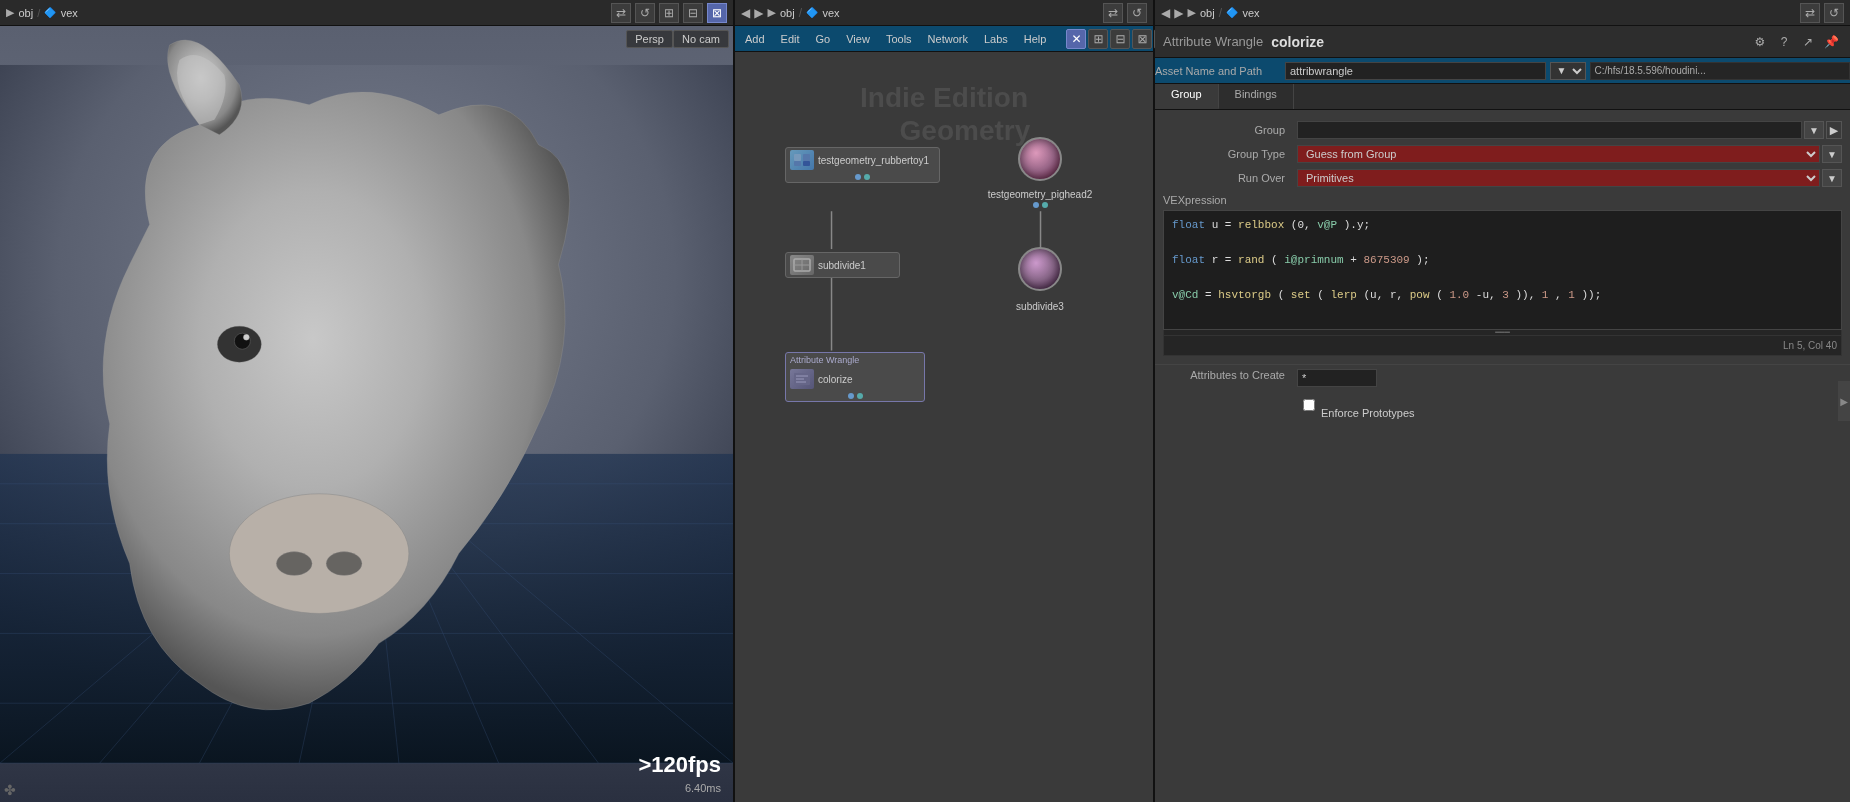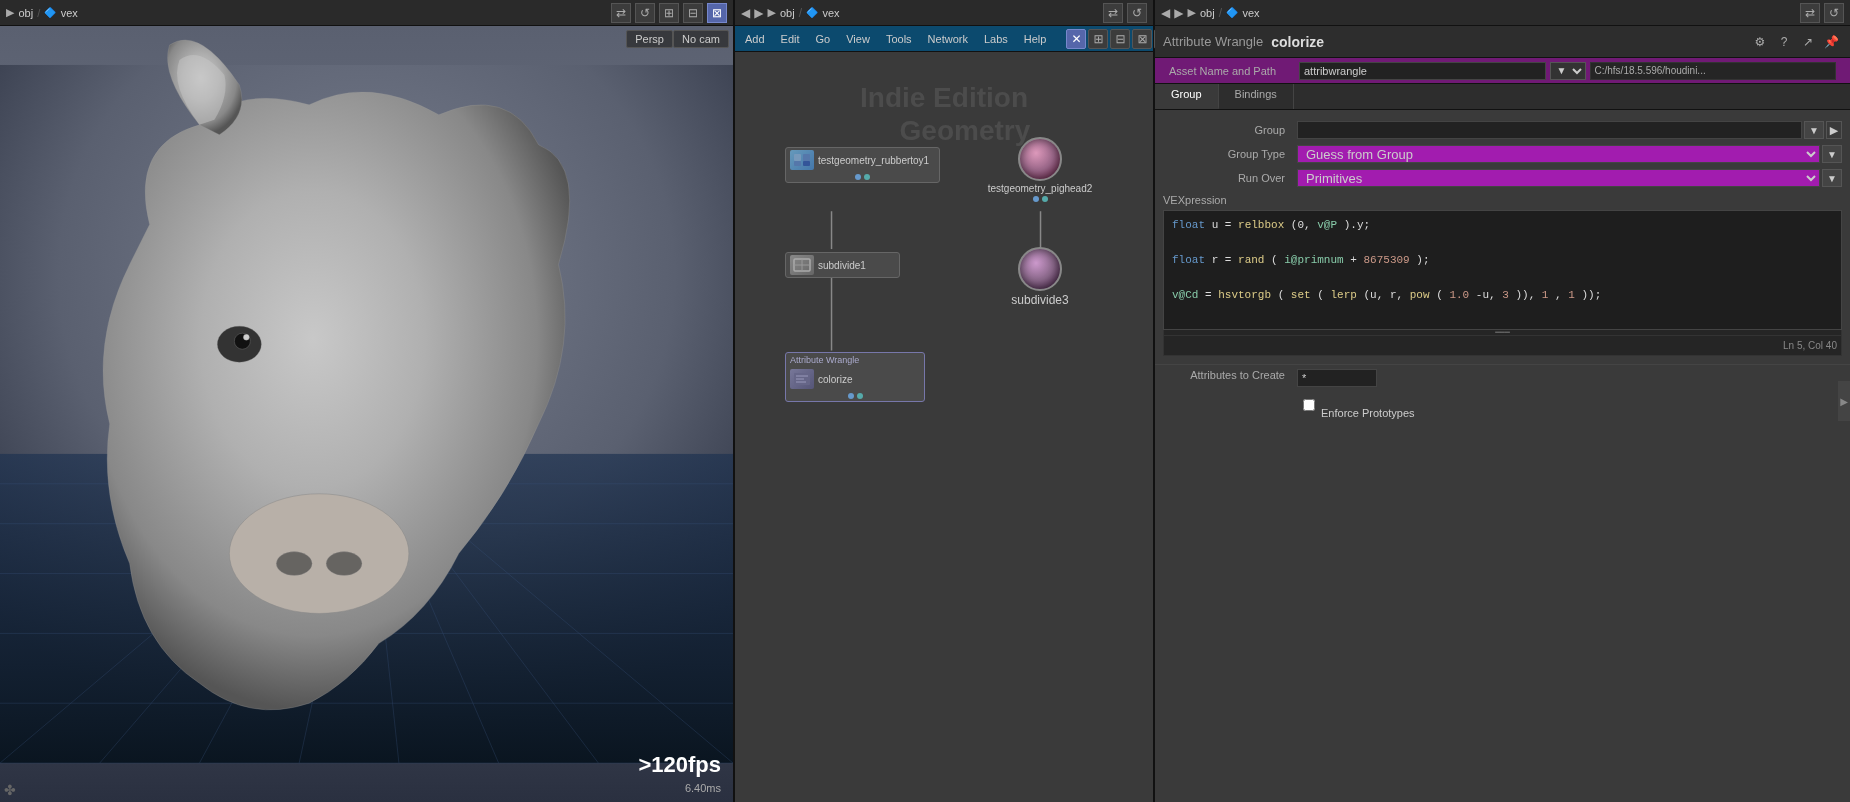--- a/index.html
+++ b/index.html
@@ -277,23 +277,23 @@
       cursor: pointer;
       color: #aaa;
       font-size: 12px;
     }
 
     
     .prop-asset-row {
       display: flex;
       align-items: center;
       height: 26px;
-      background: #701a75;
+      background: #0c4a6e;
       border-bottom: 1px solid #111;
-      padding: 0 14px;
+      padding: 0 0;
       flex-shrink: 0;
     }
     .prop-asset-label {
       font-size: 11px;
       color: #aaa;
       width: 130px;
     }
     .prop-asset-value-container {
       flex: 1;
       display: flex;
@@ -383,24 +383,24 @@
       height: 18px;
     }
     .param-dropdown-container {
       flex: 1;
       display: flex;
       align-items: center;
       gap: 2px;
     }
     .param-dropdown {
       flex: 1;
-      background: #a21caf;
+      background: #7f1d1d;
       border: 1px solid #444;
       color: #ccc;
-      font-size: 13px;
+      font-size: 11px;
       height: 18px;
       padding: 0 4px;
     }
     .param-dropdown-btn {
       background: #444;
       border: 1px solid #555;
       color: #ccc;
       font-size: 10px;
       height: 18px;
       padding: 0 4px;
@@ -704,21 +704,21 @@
           </div>
         </div>
         <div class="node-dots">
           <div class="node-dot blue"></div>
           <div class="node-dot teal"></div>
         </div>
       </div>
 
       <div style="position:absolute;left:255px;top:85px;width:100px;display:flex;flex-direction:column;align-items:center;">
         <div style="width:44px;height:44px;background:radial-gradient(circle at 40% 35%, #dd99bb 0%, #996688 50%, #551133 100%);border-radius:50%;border:2px solid #888;cursor:pointer;box-shadow:inset 0 0 10px rgba(0,0,0,0.5);"></div>
-        <div style="font-size:10px;color:#ccc;margin-top:2px;text-align:center;">testgeometry_pighead2</div>
+        <div style="font-size:10px;color:#ccc;margin-top:8px;text-align:center;">testgeometry_pighead2</div>
         <div style="display:flex;gap:3px;margin-top:2px;">
           <div class="node-dot blue"></div>
           <div class="node-dot teal"></div>
         </div>
       </div>
 
       <div class="node" style="left:50px; top:200px; width:115px;">
         <div class="node-header">
           <div class="node-icon subdivide">
             <svg width="20" height="16" viewBox="0 0 20 16">
@@ -726,21 +726,21 @@
                 <line x1="10" y1="2" x2="10" y2="14" stroke="#999" stroke-width="1"></line>
                 <line x1="2" y1="8" x2="18" y2="8" stroke="#999" stroke-width="1"></line>
               </svg>
           </div>
           <div class="node-label">subdivide1</div>
         </div>
       </div>
 
       <div style="position:absolute;left:255px;top:195px;width:100px;display:flex;flex-direction:column;align-items:center;">
         <div style="width:44px;height:44px;background:radial-gradient(circle at 40% 35%, #cc99cc 0%, #886688 50%, #331133 100%);border-radius:50%;border:2px solid #888;cursor:pointer;box-shadow:inset 0 0 10px rgba(0,0,0,0.5);"></div>
-        <div style="font-size:12px;color:#ccc;margin-top:2px;">subdivide3</div>
+        <div style="font-size:10px;color:#ccc;margin-top:10px;">subdivide3</div>
       </div>
 
       <div class="node" style="left:50px; top:300px; width:140px; border: 1px solid #7777aa;">
         <div style="font-size:9px;color:#aaaacc;padding:2px 4px;">Attribute Wrangle</div>
         <div class="node-header">
           <div class="node-icon wrangle">
             <svg width="20" height="16" viewBox="0 0 20 16">
                 <rect x="2" y="2" width="16" height="12" fill="#666688" rx="1"></rect>
                 <line x1="4" y1="5" x2="16" y2="5" stroke="#9999bb" stroke-width="1"></line>
                 <line x1="4" y1="8" x2="12" y2="8" stroke="#9999bb" stroke-width="1"></line>

